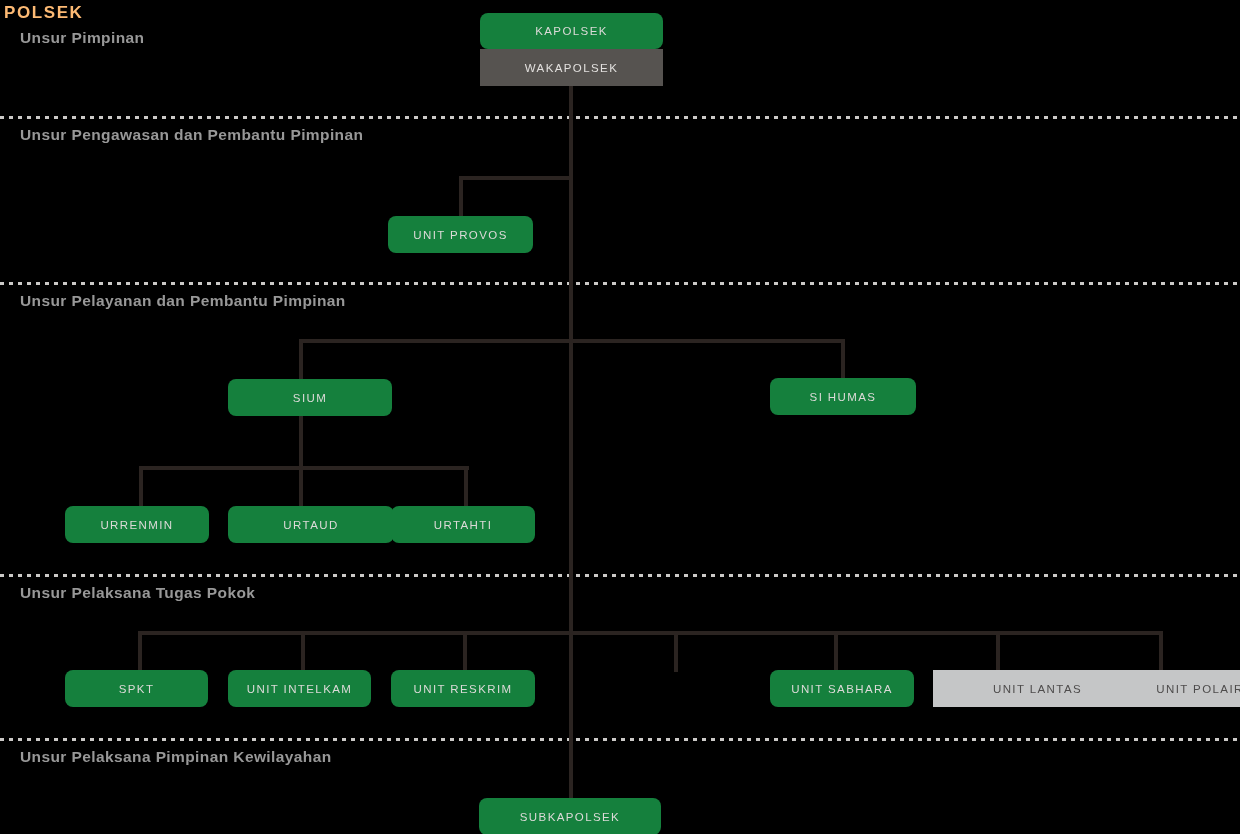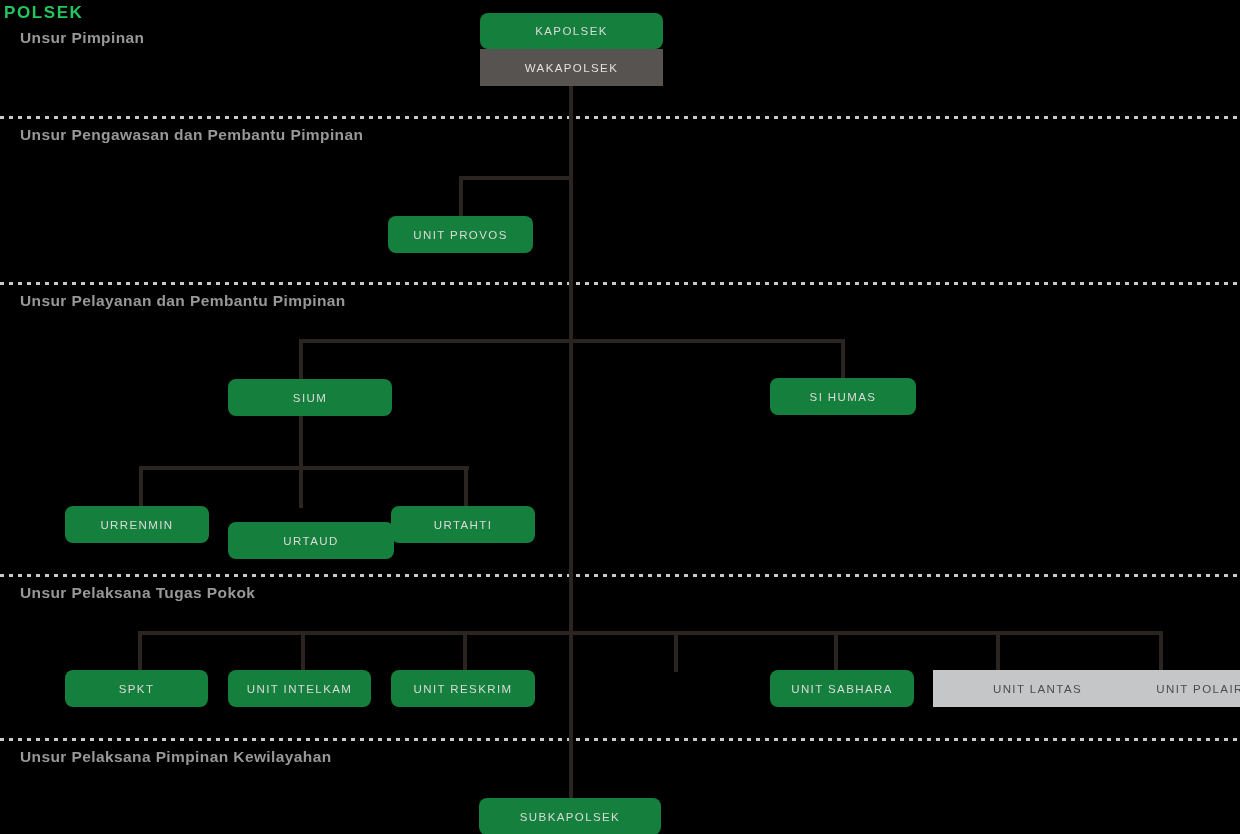--- a/index.html
+++ b/index.html
@@ -10,21 +10,21 @@
     background:#000000;
     overflow:hidden;
     font-family:"Liberation Sans","DejaVu Sans",sans-serif;
   }
   .page-title{
     position:absolute;
     left:4px; top:3px;
     font-size:17px;
     font-weight:800;
     letter-spacing:1.6px;
-    color:#22c55e;
+    color:#fdba74;
   }
   .section-label{
     position:absolute;
     left:4px;
     font-size:15.5px;
     font-weight:700;
     letter-spacing:0.4px;
     color:#989898;
     white-space:nowrap;
     margin-left:16px;
@@ -88,21 +88,21 @@
   <div class="line" style="left:834px;top:631px;width:4px;height:41px"></div>
   <div class="line" style="left:996px;top:631px;width:4px;height:41px"></div>
   <div class="line" style="left:1159px;top:631px;width:4px;height:41px"></div>
 
   <div class="node dark" style="left:480px;top:13px;width:183px;height:36px">KAPOLSEK</div>
   <div class="node gray" style="left:480px;top:49px;width:183px;height:37px">WAKAPOLSEK</div>
   <div class="node dark" style="left:388px;top:216px;width:145px;height:37px">UNIT PROVOS</div>
   <div class="node dark" style="left:228px;top:379px;width:164px;height:37px">SIUM</div>
   <div class="node dark" style="left:770px;top:378px;width:146px;height:37px">SI HUMAS</div>
   <div class="node dark" style="left:65px;top:506px;width:144px;height:37px">URRENMIN</div>
-  <div class="node dark" style="left:228px;top:522px;width:166px;height:37px">URTAUD</div>
+  <div class="node dark" style="left:228px;top:506px;width:166px;height:37px">URTAUD</div>
   <div class="node dark" style="left:391px;top:506px;width:144px;height:37px">URTAHTI</div>
   <div class="node dark" style="left:65px;top:670px;width:143px;height:37px">SPKT</div>
   <div class="node dark" style="left:228px;top:670px;width:143px;height:37px">UNIT INTELKAM</div>
   <div class="node dark" style="left:391px;top:670px;width:144px;height:37px">UNIT RESKRIM</div>
   <div class="node dark" style="left:770px;top:670px;width:144px;height:37px">UNIT SABHARA</div>
   <div class="node light" style="left:933px;top:670px;width:145px;height:37px">UNIT LANTAS</div>
   <div class="node light" style="left:1096px;top:670px;width:144px;height:37px">UNIT POLAIR</div>
   <div class="node dark" style="left:479px;top:798px;width:182px;height:37px">SUBKAPOLSEK</div>
 
 </div>

